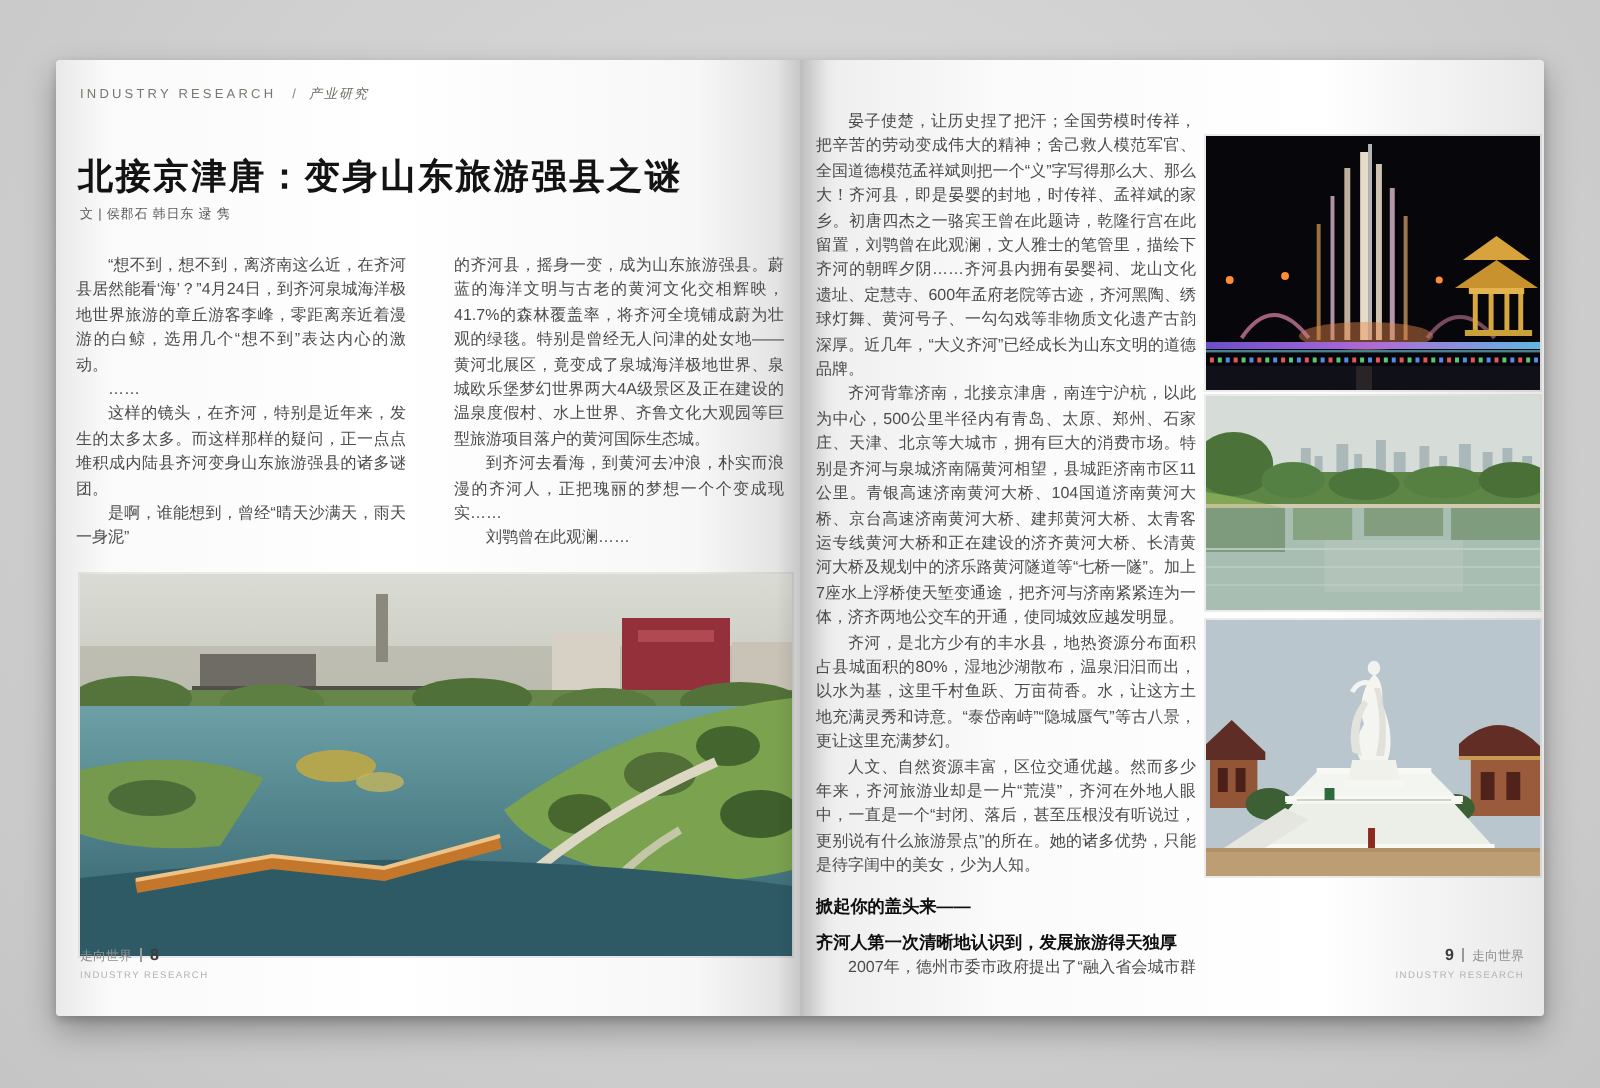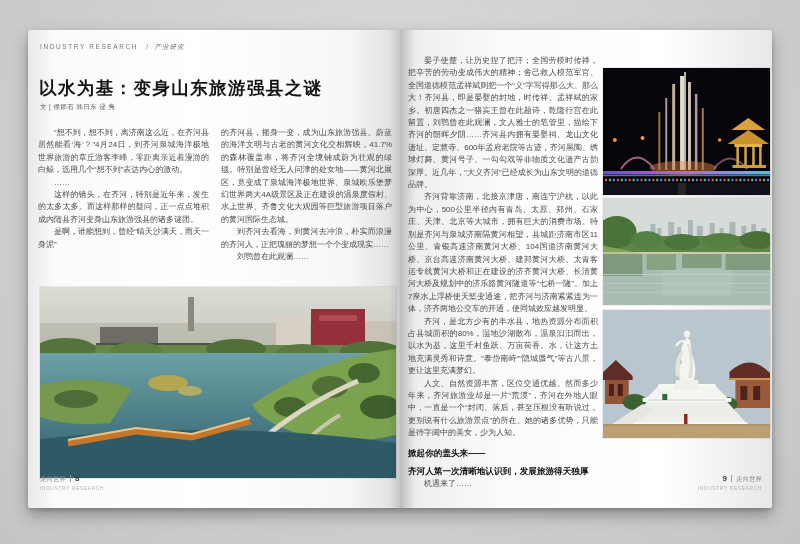--- a/index.html
+++ b/index.html
@@ -27,21 +27,21 @@
 
   .title{position:absolute;left:11px;top:46px;font-size:17.5px;font-weight:bold;color:#131313;letter-spacing:1.4px;white-space:nowrap}
   .byline{position:absolute;left:12px;top:73px;font-size:6.5px;color:#5a5a5a;letter-spacing:.4px}
 
   .bodytext{font-size:8px;line-height:12.4px;color:#4b4b4b;text-align:justify}
   .bodytext p{margin:0;text-indent:2em}
   .bodytext p.noindent{text-indent:0}
   .subhead{font-weight:bold;color:#0f0f0f;font-size:8.6px;line-height:13px;text-indent:0!important;margin-top:5px!important}
   .subhead.lead{margin-top:7px!important}
 
-  .cols{position:absolute;left:10px;top:97px;width:354px;height:160px;display:flex;gap:12px}
+  .cols{position:absolute;left:10px;top:97px;width:354px;height:160px;display:flex;gap:24px}
   .col{width:172px;overflow:hidden}
 
   .rcol{position:absolute;left:8px;top:25px;width:190px;height:436px;overflow:hidden}
 
   .photo{position:absolute;box-shadow:0 0 0 1px rgba(0,0,0,.07);background:#ddd}
   .photo svg{display:block;width:100%;height:100%}
   #photo-park{left:12px;top:257px;width:356px;height:191px}
   #photo-fountain{left:203px;top:38px;width:167px;height:127px}
   #photo-lake{left:203px;top:168px;width:167px;height:107px}
   #photo-statue{left:203px;top:280px;width:167px;height:128px}
@@ -56,21 +56,21 @@
 </head>
 <body>
 
 <div class="spread">
 
   <div class="page left">
     <div class="kicker">
       <span>INDUSTRY RESEARCH</span><span class="slash">/</span><span class="zh">产业研究</span>
     </div>
 
-    <div class="title">以水为基：变身山东旅游强县之谜</div>
+    <div class="title">北接京津唐：变身山东旅游强县之谜</div>
     <div class="byline">文 | 侯郡石 韩日东 逯 隽</div>
 
     <div class="cols bodytext">
       <div class="col">
         <p>“想不到，想不到，离济南这么近，在齐河县居然能看‘海’？”4月24日，到齐河泉城海洋极地世界旅游的章丘游客李峰，零距离亲近着漫游的白鲸，选用几个“想不到”表达内心的激动。</p>
         <p>……</p>
         <p>这样的镜头，在齐河，特别是近年来，发生的太多太多。而这样那样的疑问，正一点点堆积成内陆县齐河变身山东旅游强县的诸多谜团。</p>
         <p>是啊，谁能想到，曾经“晴天沙满天，雨天一身泥”</p>
       </div>
       <div class="col">
@@ -133,21 +133,20 @@
   </div>
 
   <div class="page right">
     <div class="rcol bodytext">
       <p>晏子使楚，让历史捏了把汗；全国劳模时传祥，把辛苦的劳动变成伟大的精神；舍己救人模范军官、全国道德模范孟祥斌则把一个“义”字写得那么大、那么大！齐河县，即是晏婴的封地，时传祥、孟祥斌的家乡。初唐四杰之一骆宾王曾在此题诗，乾隆行宫在此留置，刘鹗曾在此观澜，文人雅士的笔管里，描绘下齐河的朝晖夕阴……齐河县内拥有晏婴祠、龙山文化遗址、定慧寺、600年孟府老院等古迹，齐河黑陶、绣球灯舞、黄河号子、一勾勾戏等非物质文化遗产古韵深厚。近几年，“大义齐河”已经成长为山东文明的道德品牌。</p>
       <p>齐河背靠济南，北接京津唐，南连宁沪杭，以此为中心，500公里半径内有青岛、太原、郑州、石家庄、天津、北京等大城市，拥有巨大的消费市场。特别是齐河与泉城济南隔黄河相望，县城距济南市区11公里。青银高速济南黄河大桥、104国道济南黄河大桥、京台高速济南黄河大桥、建邦黄河大桥、太青客运专线黄河大桥和正在建设的济齐黄河大桥、长清黄河大桥及规划中的济乐路黄河隧道等“七桥一隧”。加上7座水上浮桥使天堑变通途，把齐河与济南紧紧连为一体，济齐两地公交车的开通，使同城效应越发明显。</p>
       <p>齐河，是北方少有的丰水县，地热资源分布面积占县城面积的80%，湿地沙湖散布，温泉汩汩而出，以水为基，这里千村鱼跃、万亩荷香。水，让这方土地充满灵秀和诗意。“泰岱南峙”“隐城蜃气”等古八景，更让这里充满梦幻。</p>
       <p>人文、自然资源丰富，区位交通优越。然而多少年来，齐河旅游业却是一片“荒漠”，齐河在外地人眼中，一直是一个“封闭、落后，甚至压根没有听说过，更别说有什么旅游景点”的所在。她的诸多优势，只能是待字闺中的美女，少为人知。</p>
       <p class="subhead lead">掀起你的盖头来——</p>
       <p class="subhead">齐河人第一次清晰地认识到，发展旅游得天独厚</p>
-      <p>机遇来了……</p>
       <p>2007年，德州市委市政府提出了“融入省会城市群经济圈”的战略决策，齐河成为德州南融的桥头堡。</p>
 
     </div>
 
     <div class="photo" id="photo-fountain">
       <svg viewBox="0 0 169 127" preserveAspectRatio="none">
         <rect width="169" height="127" fill="#07070b"></rect>
         <rect x="78" y="8" width="4" height="94" fill="#f1e7d2" opacity=".95"></rect>
         <rect x="70" y="16" width="3" height="86" fill="#ecd9c0" opacity=".8"></rect>
         <rect x="86" y="14" width="3" height="88" fill="#f3e3ce" opacity=".85"></rect>

